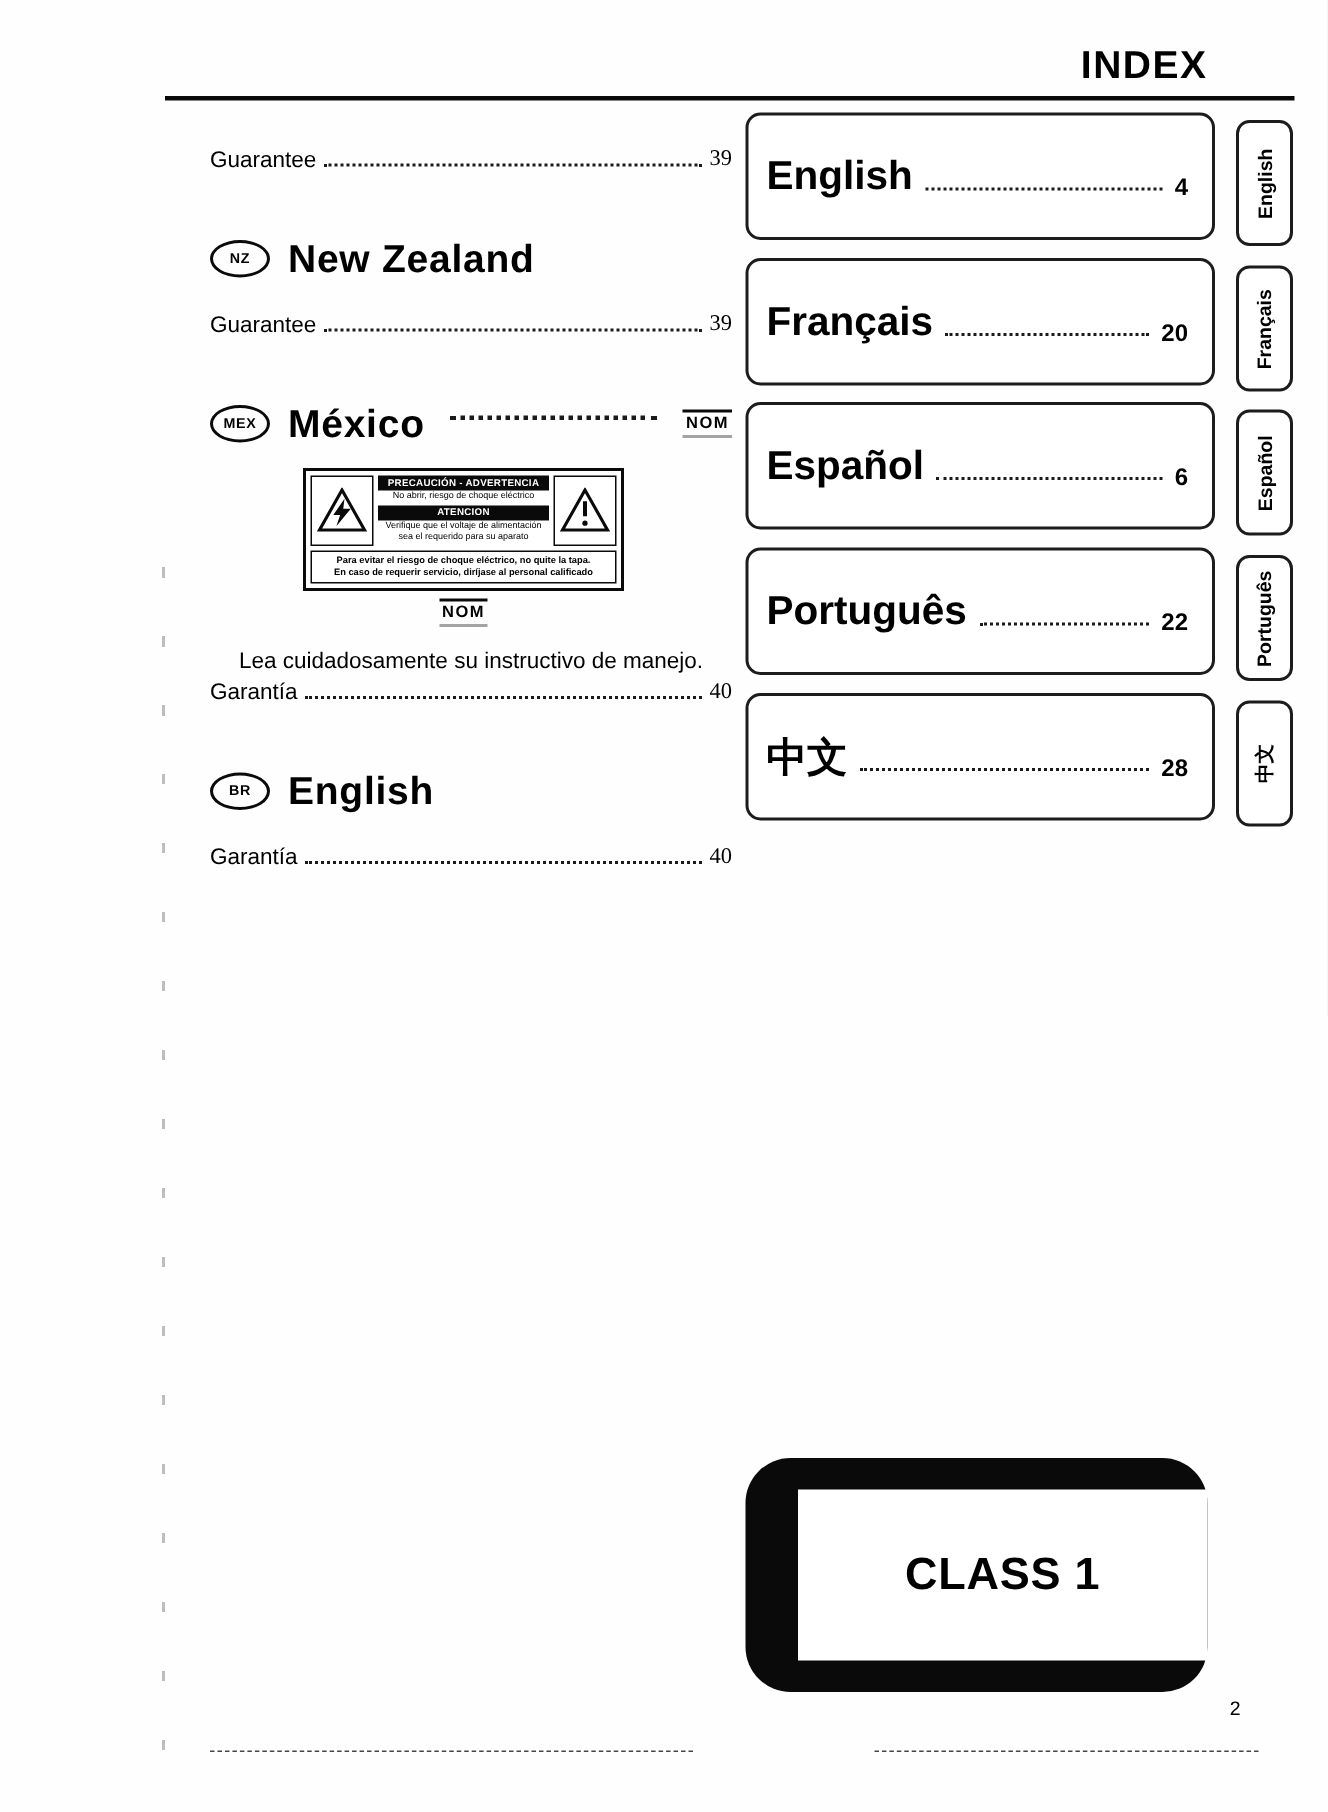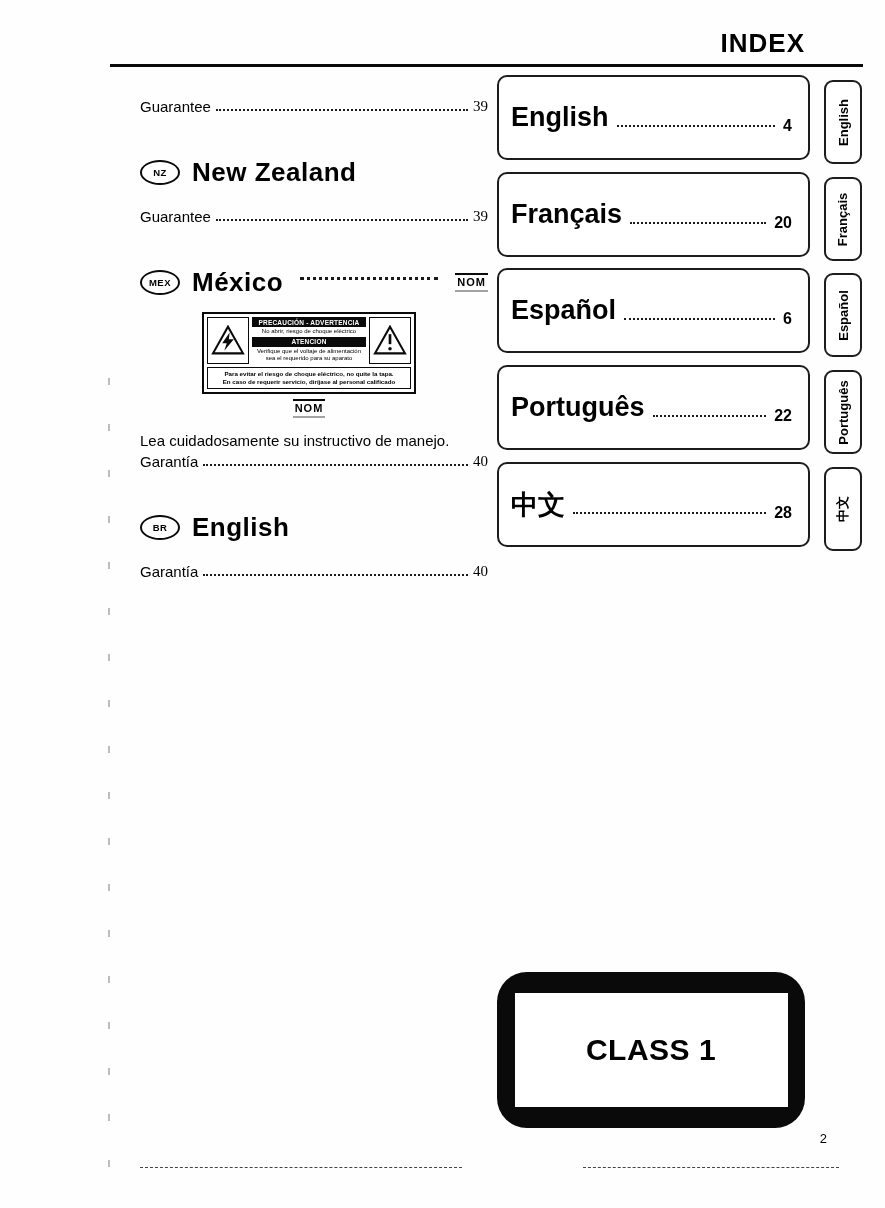--- a/index.html
+++ b/index.html
@@ -145,20 +145,21 @@
     font-weight: bold;
     text-align: center;
     line-height: 1.35;
     padding: 2px 1px;
   }
   .warn-nom { margin-top: 5px; }
 
   .note-line {
     margin-top: 14px;
     font-size: 15px;
+    text-align: center;
   }
   .entry-row.tight { margin-top: 4px; }
 
   
   .index-box {
     position: absolute;
     left: 497px;
     width: 313px;
     height: 85px;
     border: 2px solid #1c1c1c;
@@ -210,21 +211,21 @@
   .laser-label {
     position: absolute;
     left: 497px;
     top: 972px;
     width: 308px;
     height: 156px;
     background: #0a0a0a;
     border-radius: 30px;
     display: flex;
     align-items: center;
-    justify-content: center;
+    justify-content: flex-end;
   }
   .laser-inner {
     width: 273px;
     height: 114px;
     background: #fff;
     display: flex;
     flex-direction: column;
     align-items: center;
     justify-content: center;
     text-align: center;

